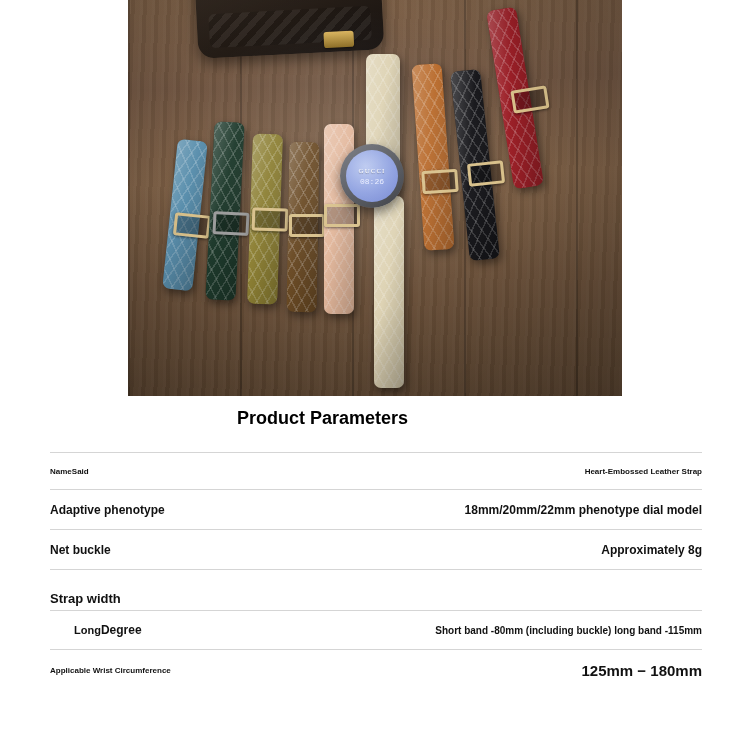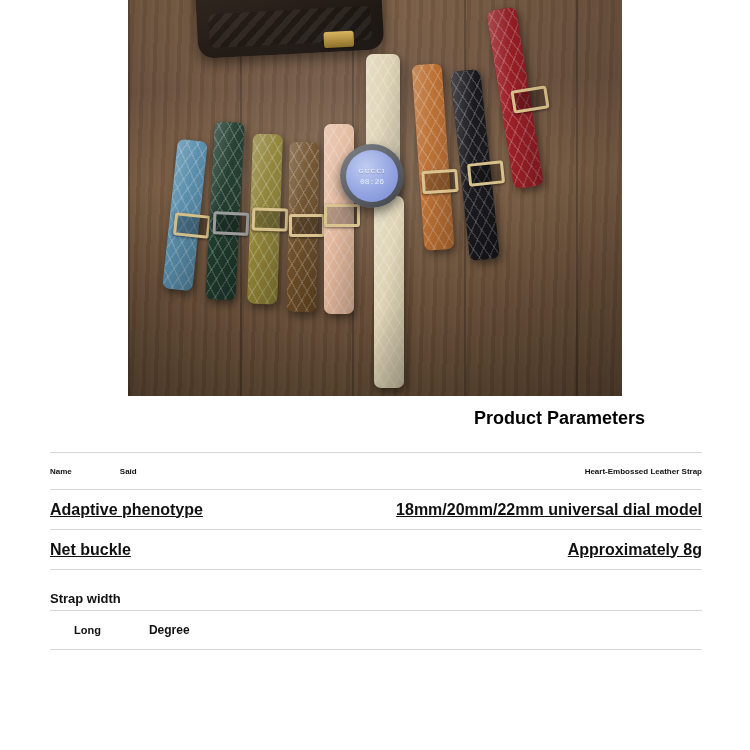--- a/index.html
+++ b/index.html
@@ -148,21 +148,21 @@
     color: #e8ecff;
     font-family: "Liberation Mono", monospace;
   }
 
   
   .title {
     position: absolute;
     left: 0;
     top: 408px;
     width: 645px;
-    text-align: right;
+    text-align: center;
     font-size: 18px;
     font-weight: bold;
     color: #000000;
   }
 
   
   .params {
     position: absolute;
     left: 50px;
     top: 452px;
@@ -173,31 +173,30 @@
     display: flex;
     align-items: center;
     justify-content: space-between;
     border-bottom: 1px solid #d5d5d5;
     box-sizing: border-box;
   }
   .prow:first-child { border-top: 1px solid #d5d5d5; }
   .plabel {
     display: flex;
     align-items: baseline;
-    gap: 48px;
     white-space: nowrap;
   }
   .pvalue {
     text-align: right;
     white-space: nowrap;
   }
   
   .s-xs .plabel, .s-xs .pvalue { font-size: 8px; font-weight: bold; }
   .s-sm .plabel, .s-sm .pvalue { font-size: 10px; font-weight: bold; padding-left: 24px; }
-  .s-md .plabel, .s-md .pvalue { font-size: 16px; font-weight: bold; text-decoration: underline; }
+  .s-md .plabel, .s-md .pvalue { font-size: 12px; font-weight: bold; }
   .s-lg .plabel, .s-lg .pvalue { font-size: 15px; font-weight: bold; }
 
   .h-38 { height: 38px; }
   .h-40 { height: 40px; }
   .h-41 { height: 41px; }
   .h-39 { height: 39px; }
 
   .plabel .sub { font-weight: bold; }
 </style>
 </head>
@@ -286,21 +285,21 @@
       <span>Name</span>
       <span class="sub">Said</span>
     </div>
     <div class="pvalue">Heart-Embossed Leather Strap</div>
   </div>
 
   <div class="prow s-md h-40">
     <div class="plabel">
       <span>Adaptive phenotype</span>
     </div>
-    <div class="pvalue">18mm/20mm/22mm universal dial model</div>
+    <div class="pvalue">18mm/20mm/22mm phenotype dial model</div>
   </div>
 
 
   <div class="prow s-md h-40">
     <div class="plabel">
       <span>Net buckle</span>
     </div>
     <div class="pvalue">Approximately 8g</div>
   </div>
 
@@ -308,16 +307,23 @@
     <div class="plabel">
       <span style="font-size:13px;margin-top:17px;">Strap width</span>
     </div>
   </div>
 
   <div class="prow s-sm h-39">
     <div class="plabel">
       <span style="font-size:11px;">Long</span>
       <span class="sub" style="font-size:12px;">Degree</span>
     </div>
-  </div>
-
+    <div class="pvalue">Short band -80mm (including buckle) long band -115mm</div>
+  </div>
+
+  <div class="prow s-lg h-41" style="border-bottom:none;">
+    <div class="plabel">
+      <span style="font-size:8px;">Applicable Wrist Circumference</span>
+    </div>
+    <div class="pvalue">125mm − 180mm</div>
+  </div>
 
 </div>
 
 </body></html>

